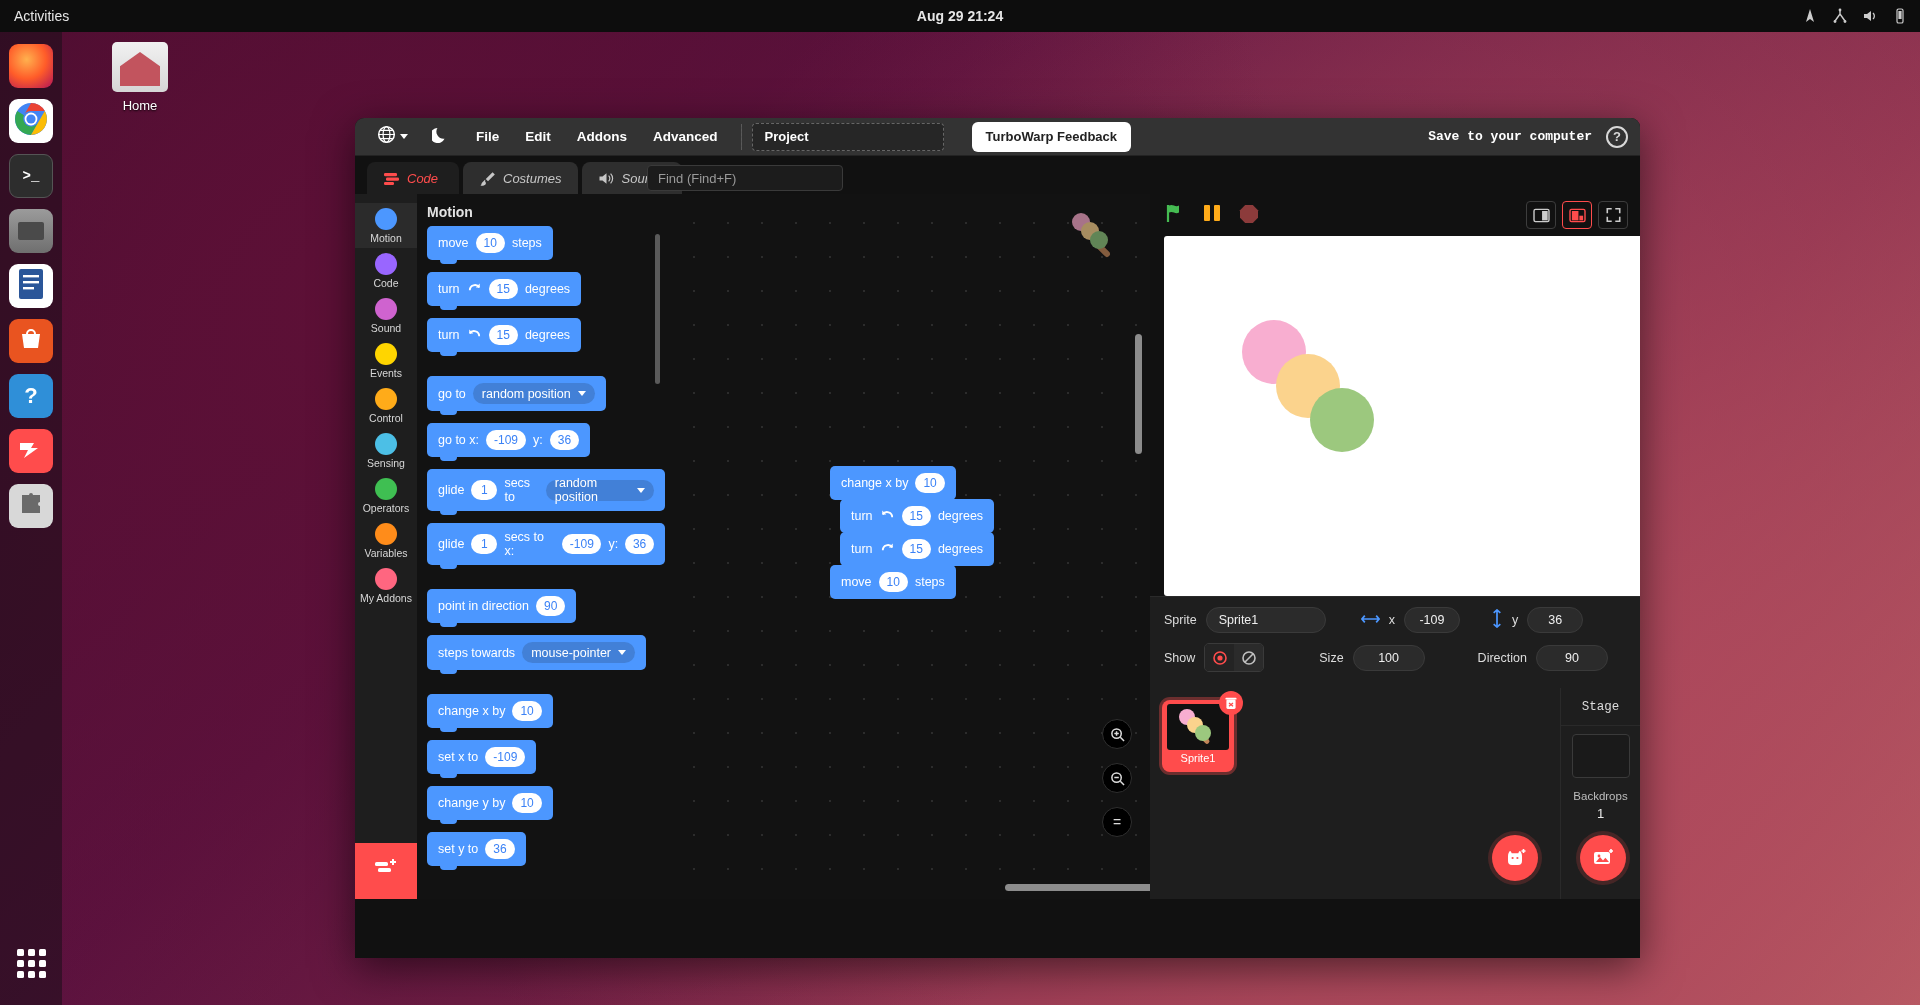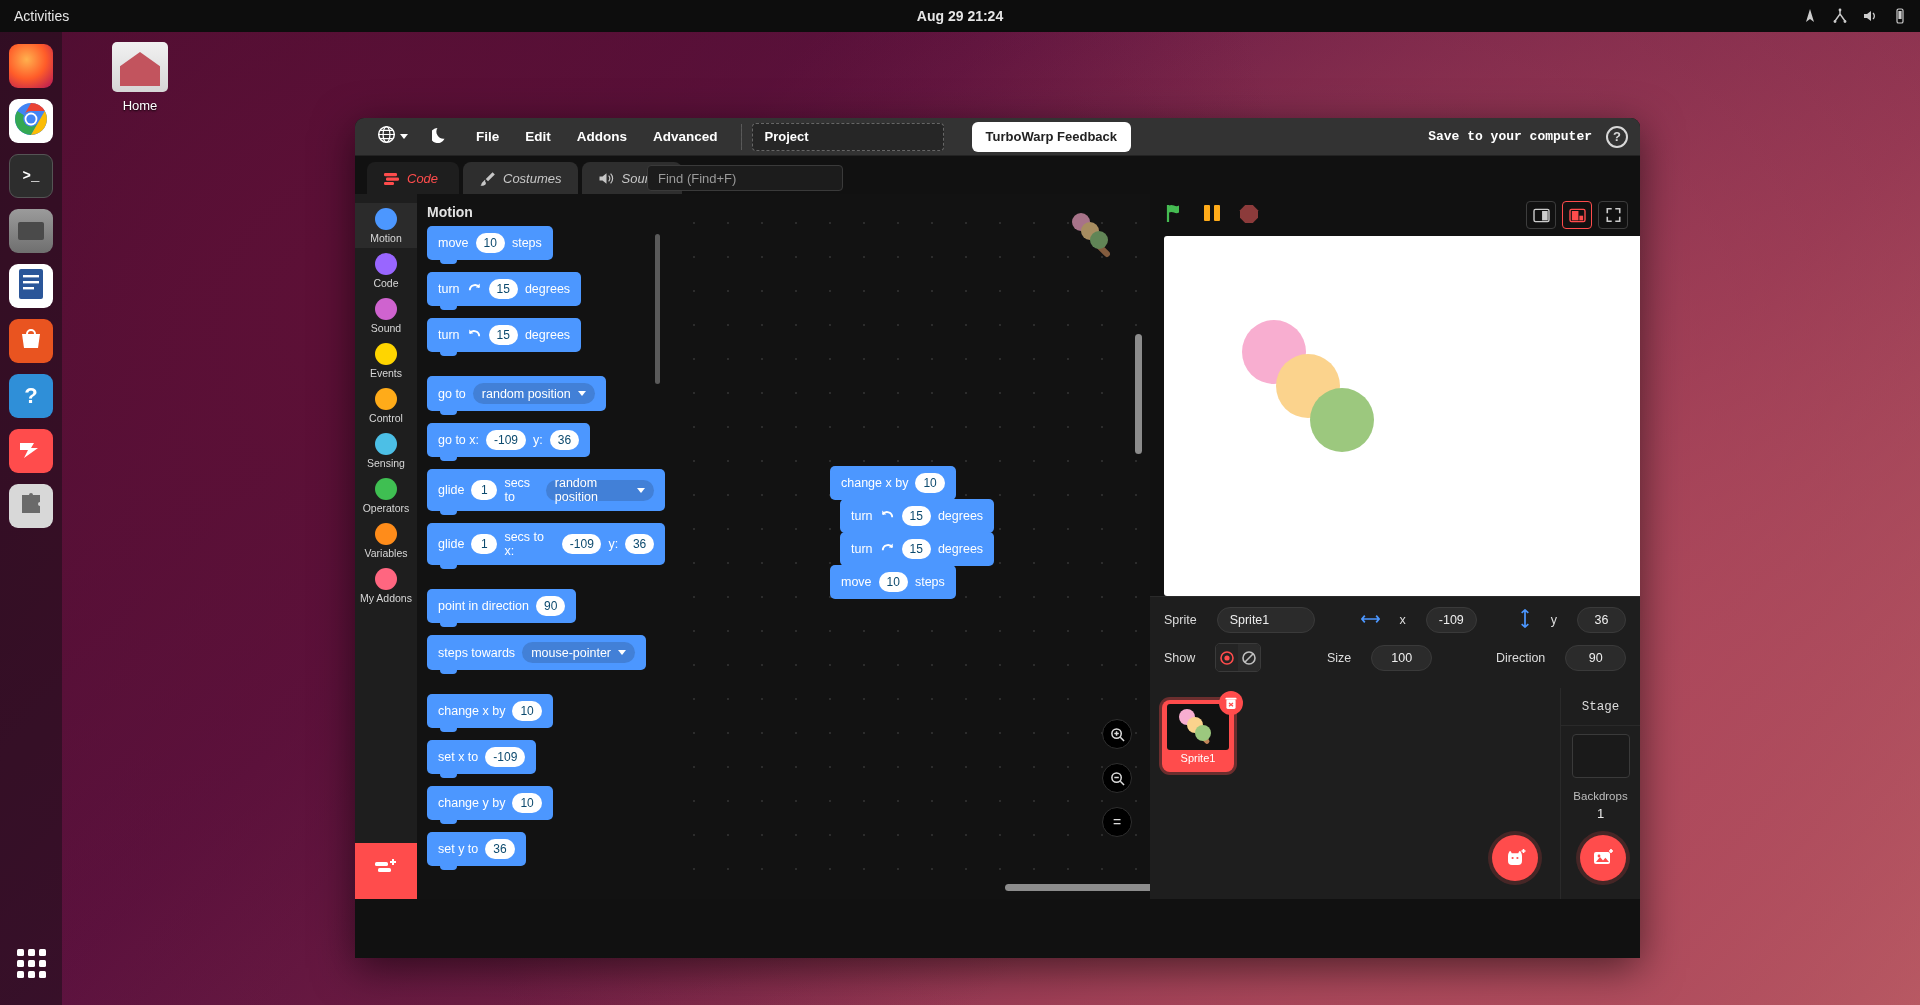--- a/index.html
+++ b/index.html
@@ -138,21 +138,21 @@
     background: #4c97ff; color: #fff; font-size: 12.5px; border-radius: 5px;
     display: inline-flex; align-items: center; gap: 7px; padding: 7px 11px;
     margin: 0 0 0 10px; position: relative;
   }
   .pblk::after{
     content:""; position:absolute; left:13px; bottom:-4px; width:17px; height:5px;
     background:#4c97ff; border-radius:0 0 4px 4px;
   }
   .rowgap { height: 12px; }
   .rowgap.big { height: 24px; }
-  .oval { background: #fff; color: #0c4a6e; border-radius: 11px; min-width: 26px; height: 20px;
+  .oval { background: #fff; color: #3b82f6; border-radius: 11px; min-width: 26px; height: 20px;
           display: inline-flex; align-items: center; justify-content: center; font-size: 12px; padding: 0 8px; }
   .drop { background: #4280d7; border-radius: 11px; height: 21px; display: inline-flex; align-items: center;
           gap: 7px; padding: 0 9px; font-size: 12.5px; color: #fff; }
   .caret { width: 0; height: 0; border-left: 4.5px solid transparent; border-right: 4.5px solid transparent; border-top: 5px solid #fff; }
   #pal-scroll { position: absolute; right: 5px; top: 40px; width: 5px; height: 150px; background: #5a5a5a; border-radius: 3px; }
 
   
   #canvas { flex: 1 1 auto; background: #121212; position: relative;
             background-image: radial-gradient(#2c2c2c 1px, transparent 1px);
             background-size: 34px 34px; background-position: 12px 12px; }
@@ -173,21 +173,21 @@
   #stagecol { width: 490px; background: #111; display: flex; flex-direction: column; }
   #stage-controls { height: 42px; display: flex; align-items: center; padding: 0 14px; gap: 16px; position: relative; }
   #layout-btns { position: absolute; right: 12px; display: flex; gap: 6px; align-items: center; }
   .lbtn { width: 30px; height: 28px; border: 1px solid #3d3d3d; border-radius: 4px;
           display: flex; align-items: center; justify-content: center; }
   .lbtn.sel { border-color: #ff4c4c; }
   #stage {
     margin: 0 14px; width: 480px; height: 360px; background: #fff; border-radius: 3px; position: relative; overflow: hidden;
   }
   #sprite-info { background: #1e1e1e; border-top: 1px solid #2a2a2a; padding: 10px 14px 6px; }
-  .si-row { display: flex; align-items: center; gap: 20px; margin-bottom: 10px; font-size: 12.5px; color: #ddd; }
+  .si-row { display: flex; align-items: center; gap: 9px; margin-bottom: 10px; font-size: 12.5px; color: #ddd; }
   .si-lbl { color: #ddd; font-size: 12.5px; }
   .si-input {
     background: #2b2b2b; border: 1px solid #3a3a3a; border-radius: 16px; height: 26px;
     display: flex; align-items: center; padding: 0 12px; font-size: 12.5px; color: #eee;
   }
   .si-input.wide { width: 120px; }
   .si-input.num { width: 56px; justify-content: center; }
   .toggle-grp { display: flex; border: 1px solid #3a3a3a; border-radius: 5px; overflow: hidden; }
   .tg { width: 29px; height: 27px; display: flex; align-items: center; justify-content: center; background: #2b2b2b; }
   .tg.on { background: #242424; }

